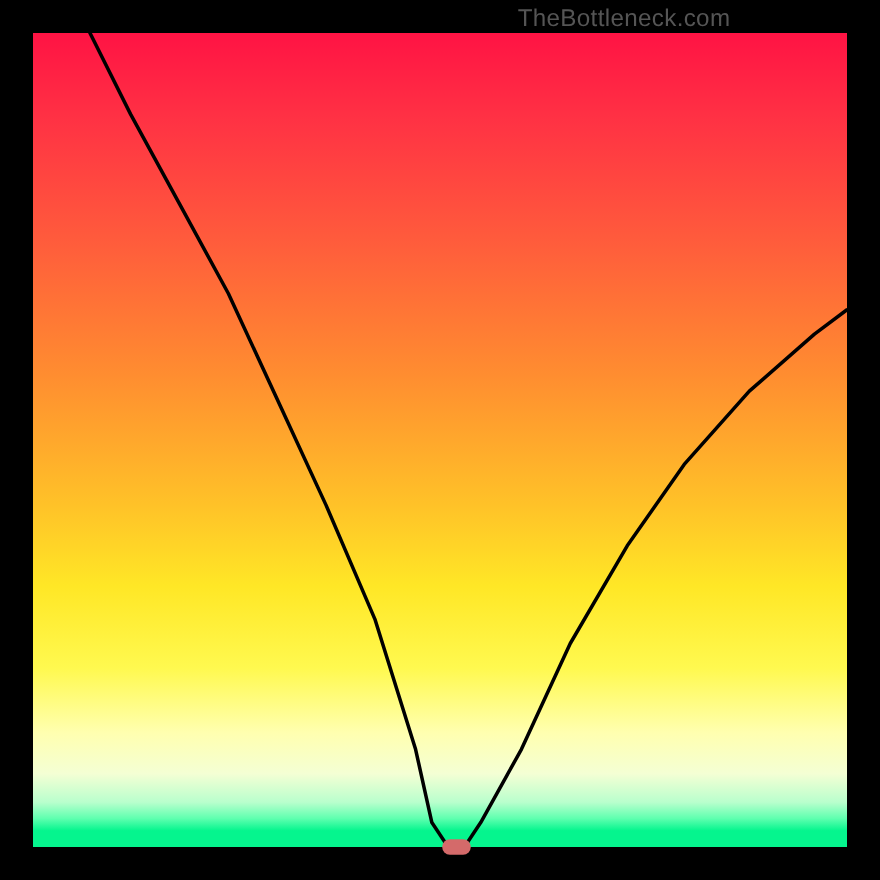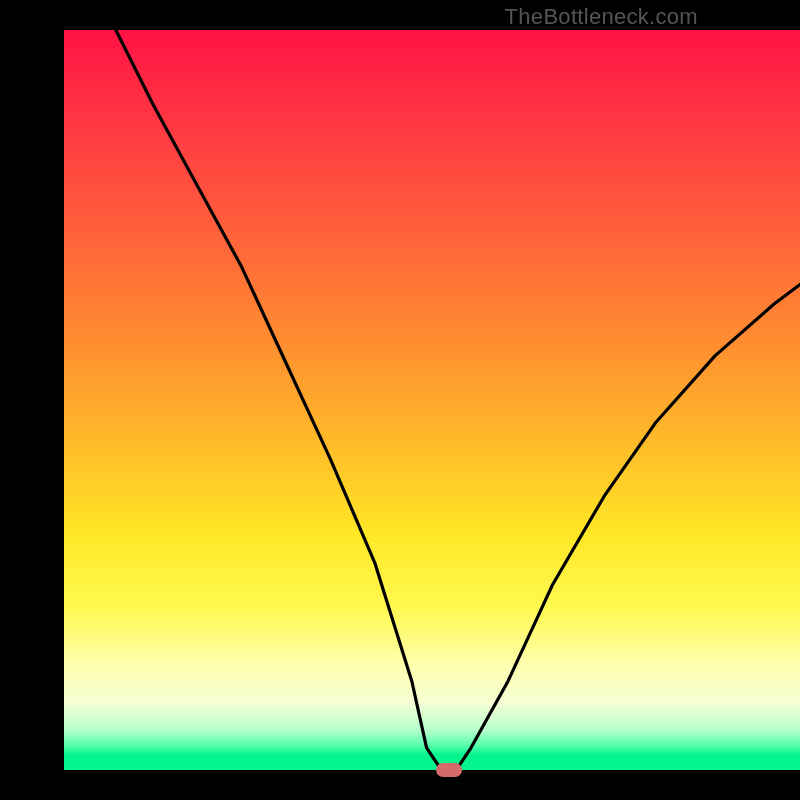--- a/index.html
+++ b/index.html
@@ -9,21 +9,20 @@
     height: 800px;
     background: #000;
     font-family: Arial, Helvetica, sans-serif;
     overflow: hidden;
   }
   .frame {
     position: relative;
     width: 676px;
     height: 800px;
     background: #000;
-    margin-left: 34px;
   }
   .watermark {
     position: absolute;
     top: 4px;
     right: 12px;
     color: #555;
     font-size: 22px;
     font-weight: 500;
     letter-spacing: 0.3px;
     user-select: none;

